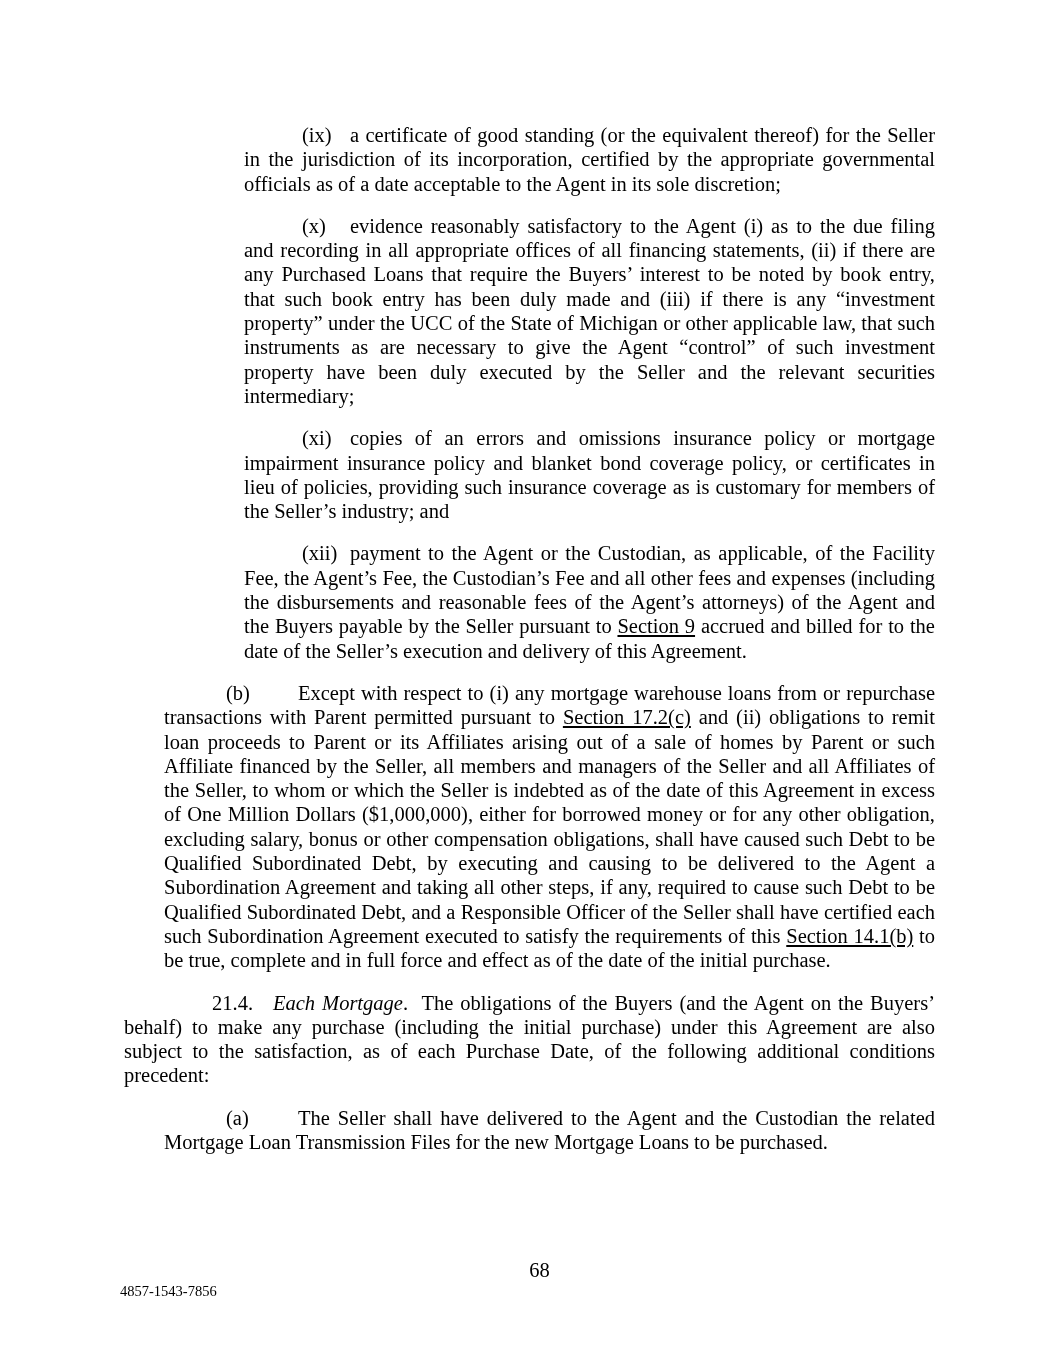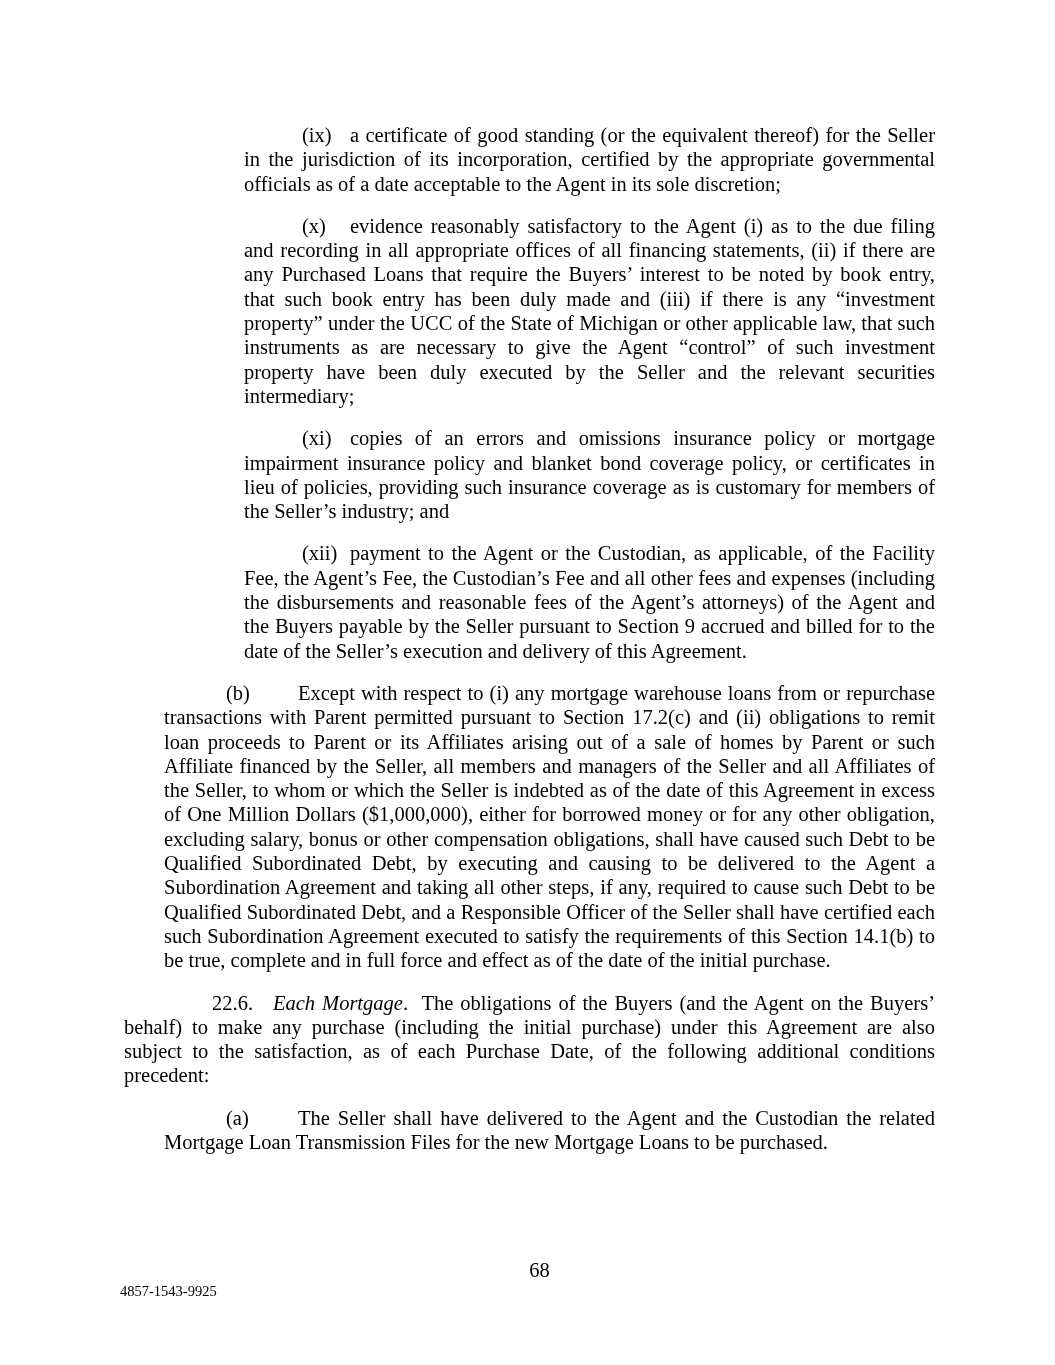--- a/index.html
+++ b/index.html
@@ -32,21 +32,21 @@
   .p.l2 { margin-left: 40px;  text-indent: 62px; }
   .p.l1 { margin-left: 0;     text-indent: 88px; }
   .plabel {
     display: inline-block;
     text-indent: 0;
     vertical-align: baseline;
   }
   .p.l3 .plabel { width: 48px; }
   .p.l2 .plabel { width: 72px; }
   .p.l1 .plabel { width: 61px; }
-  .u { text-underline-offset: 2px; }
+  .u { text-decoration: underline; text-underline-offset: 2px; }
   .i { font-style: italic; }
   .page-number {
     position: absolute;
     top: 1258px;
     left: 0;
     width: 100%;
     text-align: center;
     font-size: 20.5px;
     padding-left: 12px;
   }
@@ -61,18 +61,18 @@
 </head>
 <body>
 
 <div class="page">
   <div class="content">
     <p class="p l3"><span class="plabel">(ix)</span><span>a certificate of good standing (or the equivalent thereof) for the Seller in the jurisdiction of its incorporation, certified by the appropriate governmental officials as of a date acceptable to the Agent in its sole discretion;</span></p>
     <p class="p l3"><span class="plabel">(x)</span><span>evidence reasonably satisfactory to the Agent (i)&nbsp;as to the due filing and recording in all appropriate offices of all financing statements, (ii)&nbsp;if there are any Purchased Loans that require the Buyers’ interest to be noted by book entry, that such book entry has been duly made and (iii)&nbsp;if there is any “investment property” under the UCC of the State of Michigan or other applicable law, that such instruments as are necessary to give the Agent “control” of such investment property have been duly executed by the Seller and the relevant securities intermediary;</span></p>
     <p class="p l3"><span class="plabel">(xi)</span><span>copies of an errors and omissions insurance policy or mortgage impairment insurance policy and blanket bond coverage policy, or certificates in lieu of policies, providing such insurance coverage as is customary for members of the Seller’s industry; and</span></p>
     <p class="p l3"><span class="plabel">(xii)</span><span>payment to the Agent or the Custodian, as applicable, of the Facility Fee, the Agent’s Fee, the Custodian’s Fee and all other fees and expenses (including the disbursements and reasonable fees of the Agent’s attorneys) of the Agent and the Buyers payable by the Seller pursuant to </span><span class="u">Section 9</span><span> accrued and billed for to the date of the Seller’s execution and delivery of this Agreement.</span></p>
     <p class="p l2"><span class="plabel">(b)</span><span>Except with respect to (i)&nbsp;any mortgage warehouse loans from or repurchase transactions with Parent permitted pursuant to </span><span class="u">Section 17.2(c)</span><span> and (ii)&nbsp;obligations to remit loan proceeds to Parent or its Affiliates arising out of a sale of homes by Parent or such Affiliate financed by the Seller, all members and managers of the Seller and all Affiliates of the Seller, to whom or which the Seller is indebted as of the date of this Agreement in excess of One Million Dollars ($1,000,000), either for borrowed money or for any other obligation, excluding&nbsp;salary, bonus or other compensation obligations, shall have caused such Debt to be Qualified Subordinated Debt, by executing and causing to be delivered to the Agent a Subordination Agreement and taking all other steps, if any, required to cause such Debt to be Qualified Subordinated Debt, and a Responsible Officer of the Seller shall have certified each such Subordination Agreement executed to satisfy the requirements of this </span><span class="u">Section 14.1(b)</span><span> to be true, complete and in full force and effect as of the date of the initial purchase.</span></p>
-    <p class="p l1"><span class="plabel">22.6.</span><span class="i">Each Mortgage</span><span>.&nbsp; The obligations of the Buyers (and the Agent on the Buyers’ behalf) to make any purchase (including the initial purchase) under this Agreement are also subject to the satisfaction, as of each Purchase Date, of the following additional conditions precedent:</span></p>
+    <p class="p l1"><span class="plabel">21.4.</span><span class="i">Each Mortgage</span><span>.&nbsp; The obligations of the Buyers (and the Agent on the Buyers’ behalf) to make any purchase (including the initial purchase) under this Agreement are also subject to the satisfaction, as of each Purchase Date, of the following additional conditions precedent:</span></p>
     <p class="p l2"><span class="plabel">(a)</span><span>The Seller shall have delivered to the Agent and the Custodian the related Mortgage Loan Transmission Files for the new Mortgage Loans to be purchased.</span></p>
   </div>
   <div class="page-number">68</div>
-  <div class="doc-id">4857-1543-9925</div>
+  <div class="doc-id">4857-1543-7856</div>
 </div>
 
 </body></html>

